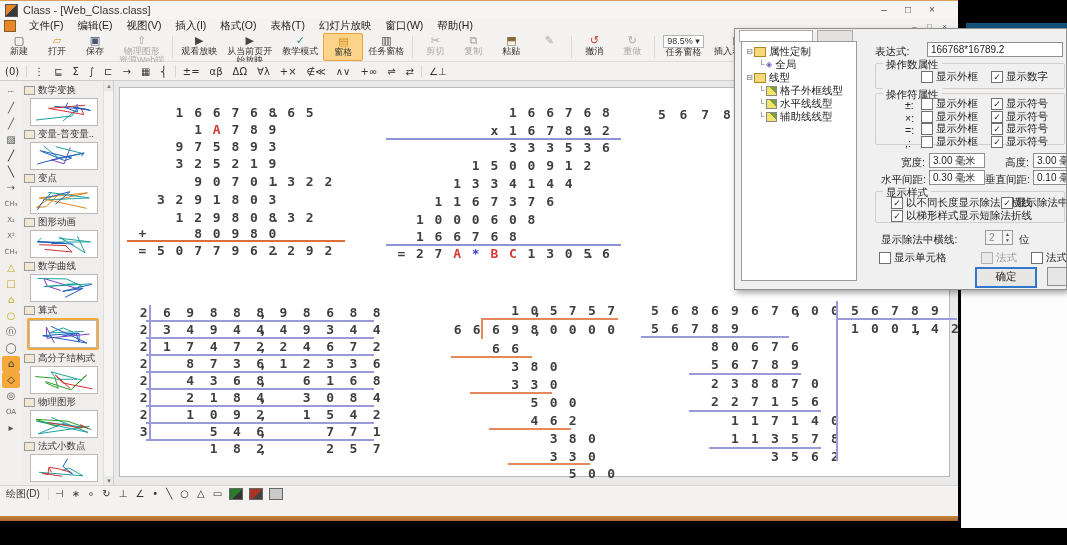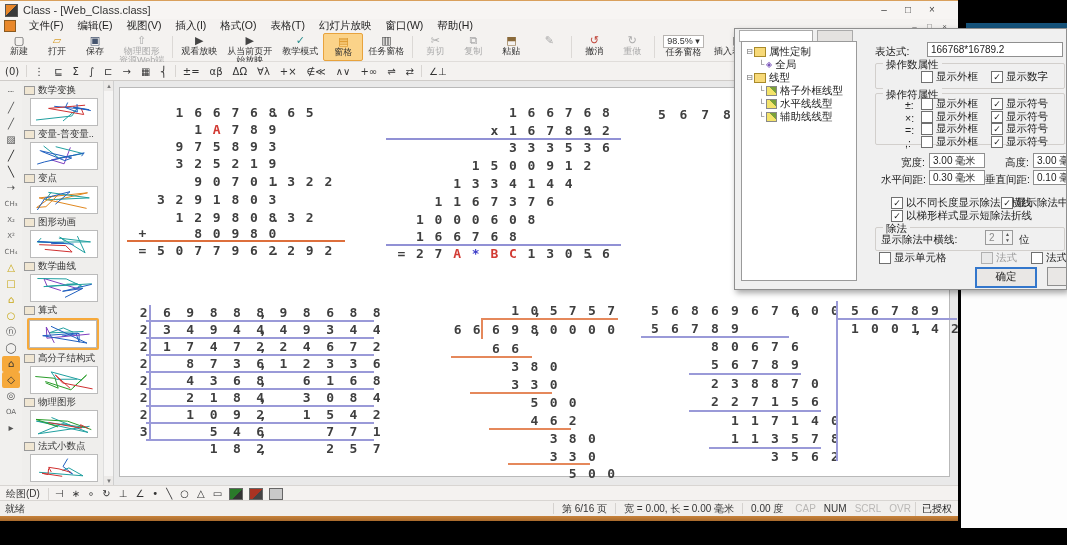--- a/index.html
+++ b/index.html
@@ -772,35 +772,20 @@
       <div class="drawtool">∠</div>
       <div class="drawtool">•</div>
       <div class="drawtool">╲</div>
       <div class="drawtool">○</div>
       <div class="drawtool">△</div>
       <div class="drawtool">▭</div>
       <div class="imgtool img1"></div>
       <div class="imgtool img2"></div>
       <div class="imgtool img3"></div>
     </div>
-  <div id="statusbar">
-    <div id="status-ready">就绪</div>
-    <div id="status-right">
-      <div class="st-seg">第 6/16 页</div>
-      <div class="st-seg">宽 =  0.00, 长 =  0.00 毫米</div>
-      <div class="st-seg">0.00 度</div>
-      <div id="st-flags" style="display:flex">
-          <div class="st-flag">CAP</div>
-          <div class="st-flag on">NUM</div>
-          <div class="st-flag">SCRL</div>
-          <div class="st-flag">OVR</div>
-        </div>
-      <div id="st-license">已授权</div>
-    </div>
-  </div>
   <div id="app-bottom"></div>
 </div>
 
 <div id="teal-strip"></div>
 <div id="right-white"></div>
 
 <div id="dialog">
   <div id="dlg-stub1"></div>
   <div id="dlg-stub2"></div>
   <div id="dlg-tree">
@@ -895,36 +880,36 @@
 
   <div class="dlg-label" style="left:166px;top:127px">宽度:</div>
   <div class="dlg-field" style="left:194px;top:124px;width:48px">3.00 毫米</div>
   <div class="dlg-label" style="left:270px;top:127px">高度:</div>
   <div class="dlg-field" style="left:298px;top:124px;width:48px">3.00 毫米</div>
   <div class="dlg-label" style="left:146px;top:144px">水平间距:</div>
   <div class="dlg-field" style="left:194px;top:141px;width:48px">0.30 毫米</div>
   <div class="dlg-label" style="left:250px;top:144px">垂直间距:</div>
   <div class="dlg-field" style="left:298px;top:141px;width:48px">0.10 毫米</div>
 
+  <div class="group" style="left:140px;top:162px;width:188px;height:30px">
+    <div class="group-title">显示样式</div>
+  </div>
   <div class="cbwrap" style="left:156px;top:167px">
       <div class="cbbox">✓</div>
       <div class="cblabel">以不同长度显示除法中横线</div>
     </div>
   <div class="cbwrap" style="left:266px;top:167px">
       <div class="cbbox">✓</div>
       <div class="cblabel">显示除法中横线</div>
     </div>
   <div class="cbwrap" style="left:156px;top:180px">
       <div class="cbbox">✓</div>
       <div class="cblabel">以梯形样式显示短除法折线</div>
     </div>
 
-  <div class="group" style="left:140px;top:198px;width:188px;height:22px">
-    <div class="group-title">除法</div>
-  </div>
   <div class="dlg-label" style="left:146px;top:204px">显示除法中横线:</div>
   <div id="dlg-spinner" style="left:250px;top:201px">
     <div class="val">2</div>
     <div class="arrows">▲<br>▼</div>
   </div>
   <div class="dlg-label" style="left:284px;top:204px">位</div>
 
   <div class="cbwrap" style="left:144px;top:222px">
       <div class="cbbox"></div>
       <div class="cblabel">显示单元格</div>

